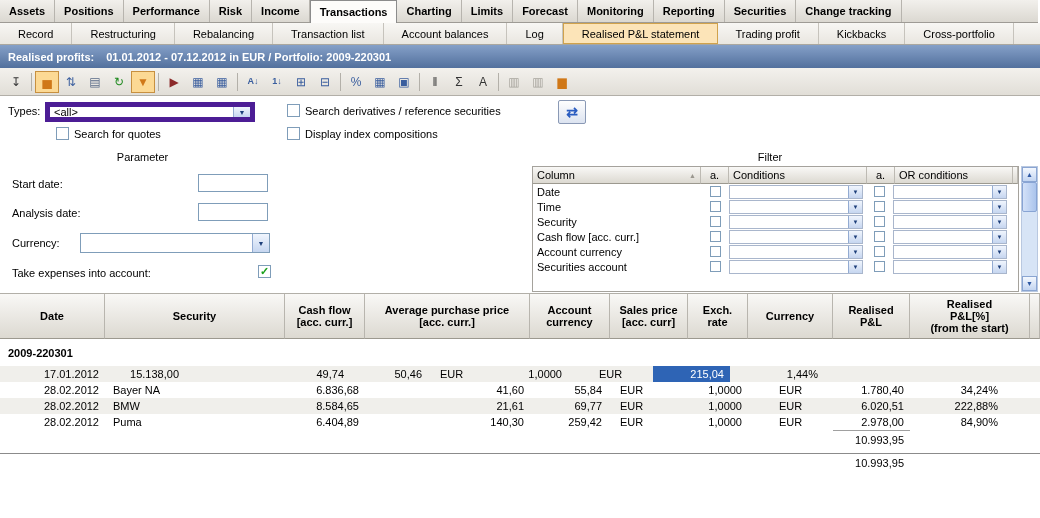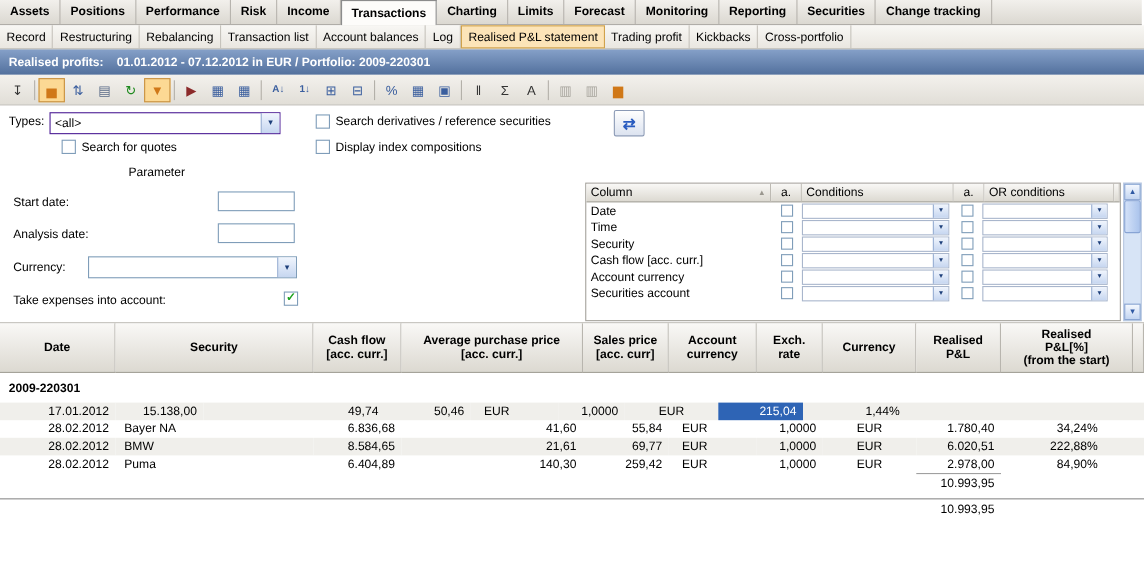--- a/index.html
+++ b/index.html
@@ -6,41 +6,41 @@
   html,body{width:1040px;height:518px}
   body{position:relative;font-family:"Liberation Sans",sans-serif;font-size:11px;color:#000;background:#fff;overflow:hidden}
 
   
   .menubar{position:absolute;top:0;left:0;width:1038px;height:23px;background:linear-gradient(#f2f0ec,#dbd8d1);border-bottom:1px solid #9e9b95;display:flex}
   .mtab{display:flex;align-items:center;padding:0 9px;font-weight:bold;border-right:1px solid #b7b4ae;white-space:nowrap}
   .mtab.active{background:#fdfcfa;border:1px solid #8c8c8c;border-bottom:none;margin-bottom:-1px}
 
   
   .subbar{position:absolute;top:23px;left:0;width:1040px;height:22px;background:linear-gradient(#f8f7f4,#e9e6e0);border-bottom:1px solid #aaa79f;display:flex}
-  .stab{display:flex;align-items:center;padding:0 6px;border-right:1px solid #c6c3bc;white-space:nowrap}
+  .stab{display:flex;align-items:center;padding:0 18px;border-right:1px solid #c6c3bc;white-space:nowrap}
   .stab.active{background:#fce4b8;border:1px solid #d0a24c;margin:0 -1px 0 0}
 
   
   .titlebar{position:absolute;top:45px;left:0;width:1040px;height:23px;background:linear-gradient(#85a0c8,#52709d);color:#fff;font-weight:bold;display:flex;align-items:center;padding-left:8px;gap:12px}
 
   
   .toolbar{position:absolute;top:68px;left:0;width:1040px;height:28px;background:linear-gradient(#f3f1ed,#e1ded7);border-bottom:1px solid #b2afa8;display:flex;align-items:center;padding-left:4px}
   .tbtn{width:24px;height:22px;display:flex;align-items:center;justify-content:center;background:none;border:1px solid transparent;font-family:inherit;line-height:1;padding:0}
   .tbtn span{font-size:12px}
   .tbtn.small span{font-size:9px;font-weight:bold}
   .tbtn.selected{background:#fbd globalization;background:#fcd994;border-color:#c79040}
   .tbtn.disabled span{color:#a8a59e !important}
   .tsep{width:1px;height:18px;background:#b3b0a9;margin:0 3px}
   .ic-dark span{color:#333}.ic-blue span{color:#3a5e9e}.ic-green span{color:#1f8a1f}
   .ic-orange span{color:#d07818}.ic-maroon span{color:#8b2a2a}.ic-steel span{color:#5a6b88}
 
   
   .controls{position:absolute;top:96px;left:0;width:1040px;height:52px;background:#fff}
   .plbl{position:absolute;white-space:nowrap}
-  .typesbox{position:absolute;left:45px;top:6px;width:210px;height:20px;border:1px solid #4c1d95;background:#fff;display:flex}
+  .typesbox{position:absolute;left:45px;top:6px;width:210px;height:20px;border:5px solid #4c1d95;background:#fff;display:flex}
   .typesbox .val{flex:1;display:flex;align-items:center;padding-left:4px}
   .drop{width:17px;display:flex;align-items:center;justify-content:center;background:linear-gradient(#f0f5fd,#c6d6f0);border-left:1px solid #93abd2;color:#1d3f7a}
   .drop span{font-size:7px}
   .cb{position:absolute;width:13px;height:13px;border:1px solid #7f9db9;background:#fff;display:flex;align-items:center;justify-content:center;color:#1ca11c;font-weight:bold;font-size:11px;line-height:1}
   .rbtn{position:absolute;left:558px;top:4px;width:28px;height:24px;border:1px solid #8a99b5;border-radius:2px;background:linear-gradient(#fefefe,#dce3f0);display:flex;align-items:center;justify-content:center;color:#2a5cc0;font-weight:bold;font-size:14px}
 
   
   .param{position:absolute;top:148px;left:0;width:530px;height:145px;background:#fff}
   .ptitle{position:absolute;top:3px;left:0;width:285px;text-align:center}
   .pinput{position:absolute;width:70px;height:18px;border:1px solid #7f9db9;background:#fff;font:inherit;padding:1px 3px}
@@ -236,20 +236,21 @@
         <span>▼</span>
       </span>
   </div>
   <span class="plbl" style="left:12px;top:119px">Take expenses into account:</span>
   <span class="cb" style="left:258px;top:117px">
       <span>✓</span>
     </span>
 </div>
 
 <div class="filterwrap">
+  <div class="ftitle">Filter</div>
   <div class="fgrid">
     <div class="fhead">
       <div class="fh f0">
           <span>Column</span>
           <span class="sortind">▲</span>
         </div>
       <div class="fh f1">
           <span>a.</span>
         </div>
       <div class="fh f2">
@@ -403,24 +404,24 @@
 </div>
 
 <div class="dtable">
   <div class="thead">
     <div class="th c0">Date</div>
     <div class="th c1">Security</div>
     <div class="th c2">Cash flow
 [acc. curr.]</div>
     <div class="th c3">Average purchase price
 [acc. curr.]</div>
+    <div class="th c5">Account
+currency</div>
     <div class="th c4">Sales price
 [acc. curr]</div>
-    <div class="th c5">Account
-currency</div>
     <div class="th c6">Exch.
 rate</div>
     <div class="th c7">Currency</div>
     <div class="th c8">Realised
 P&amp;L</div>
     <div class="th c9">Realised
 P&amp;L[%]
 (from the start)</div>
     <div class="th cfill"></div>
   </div>

